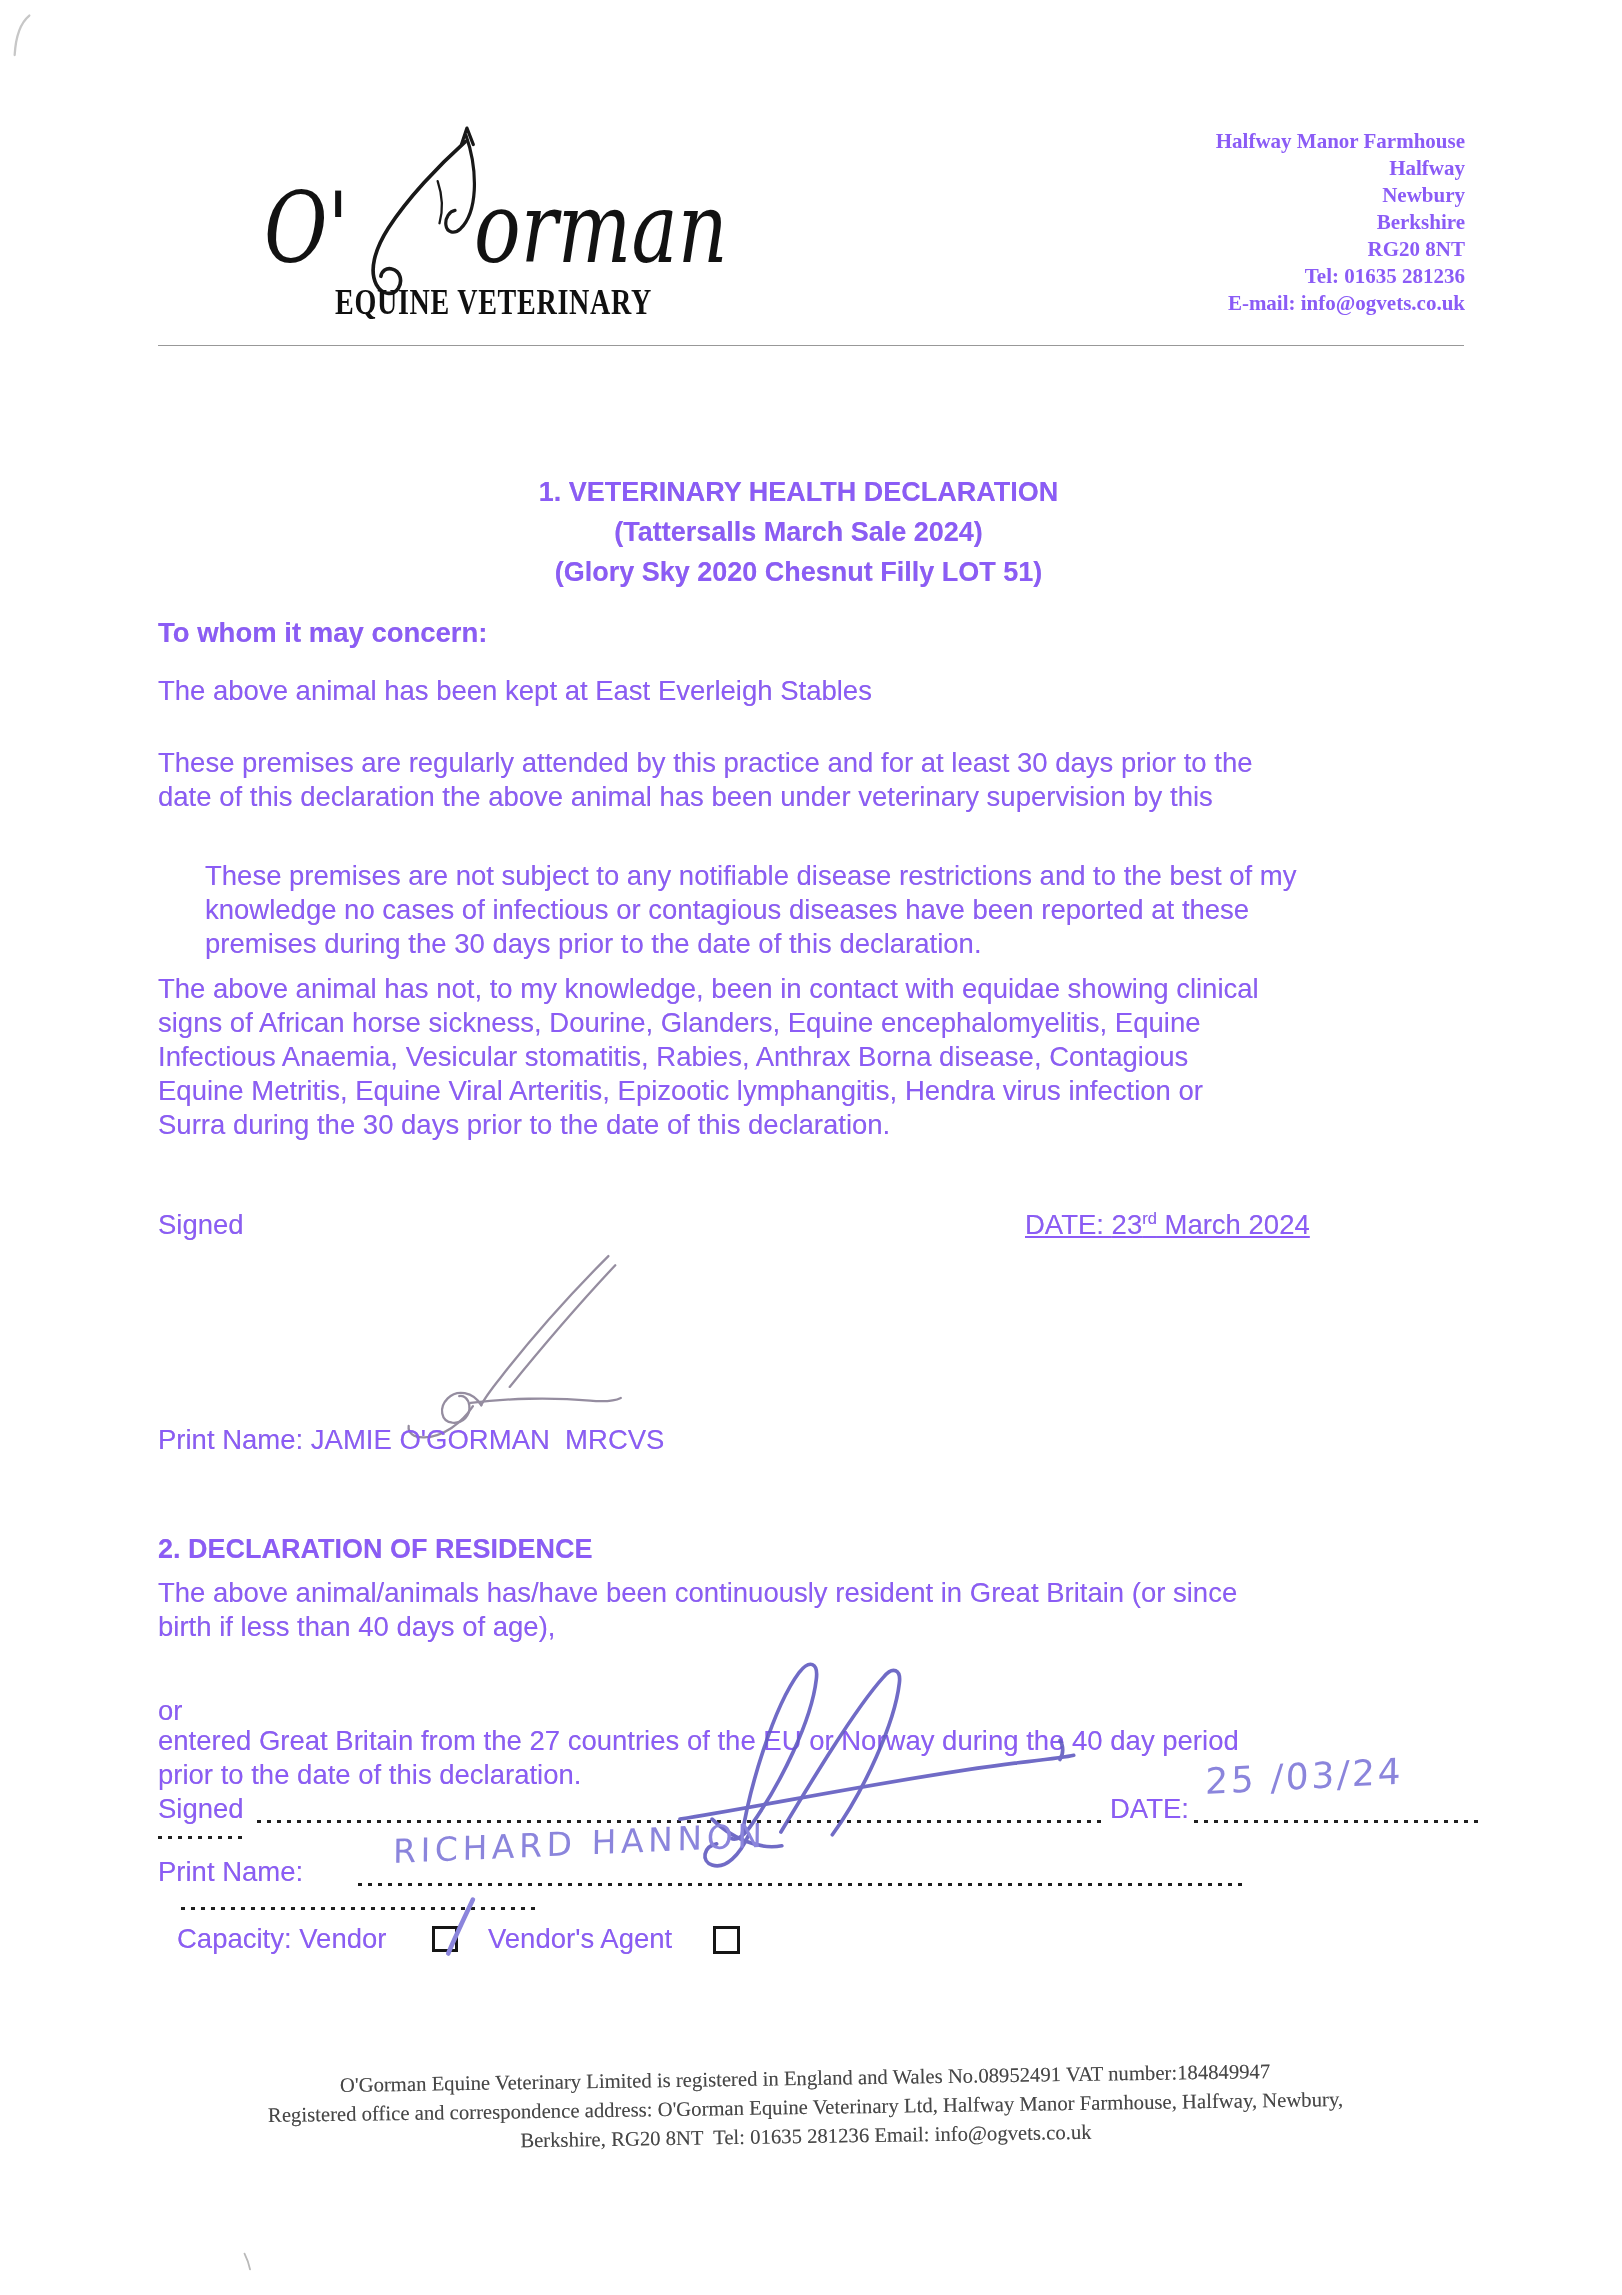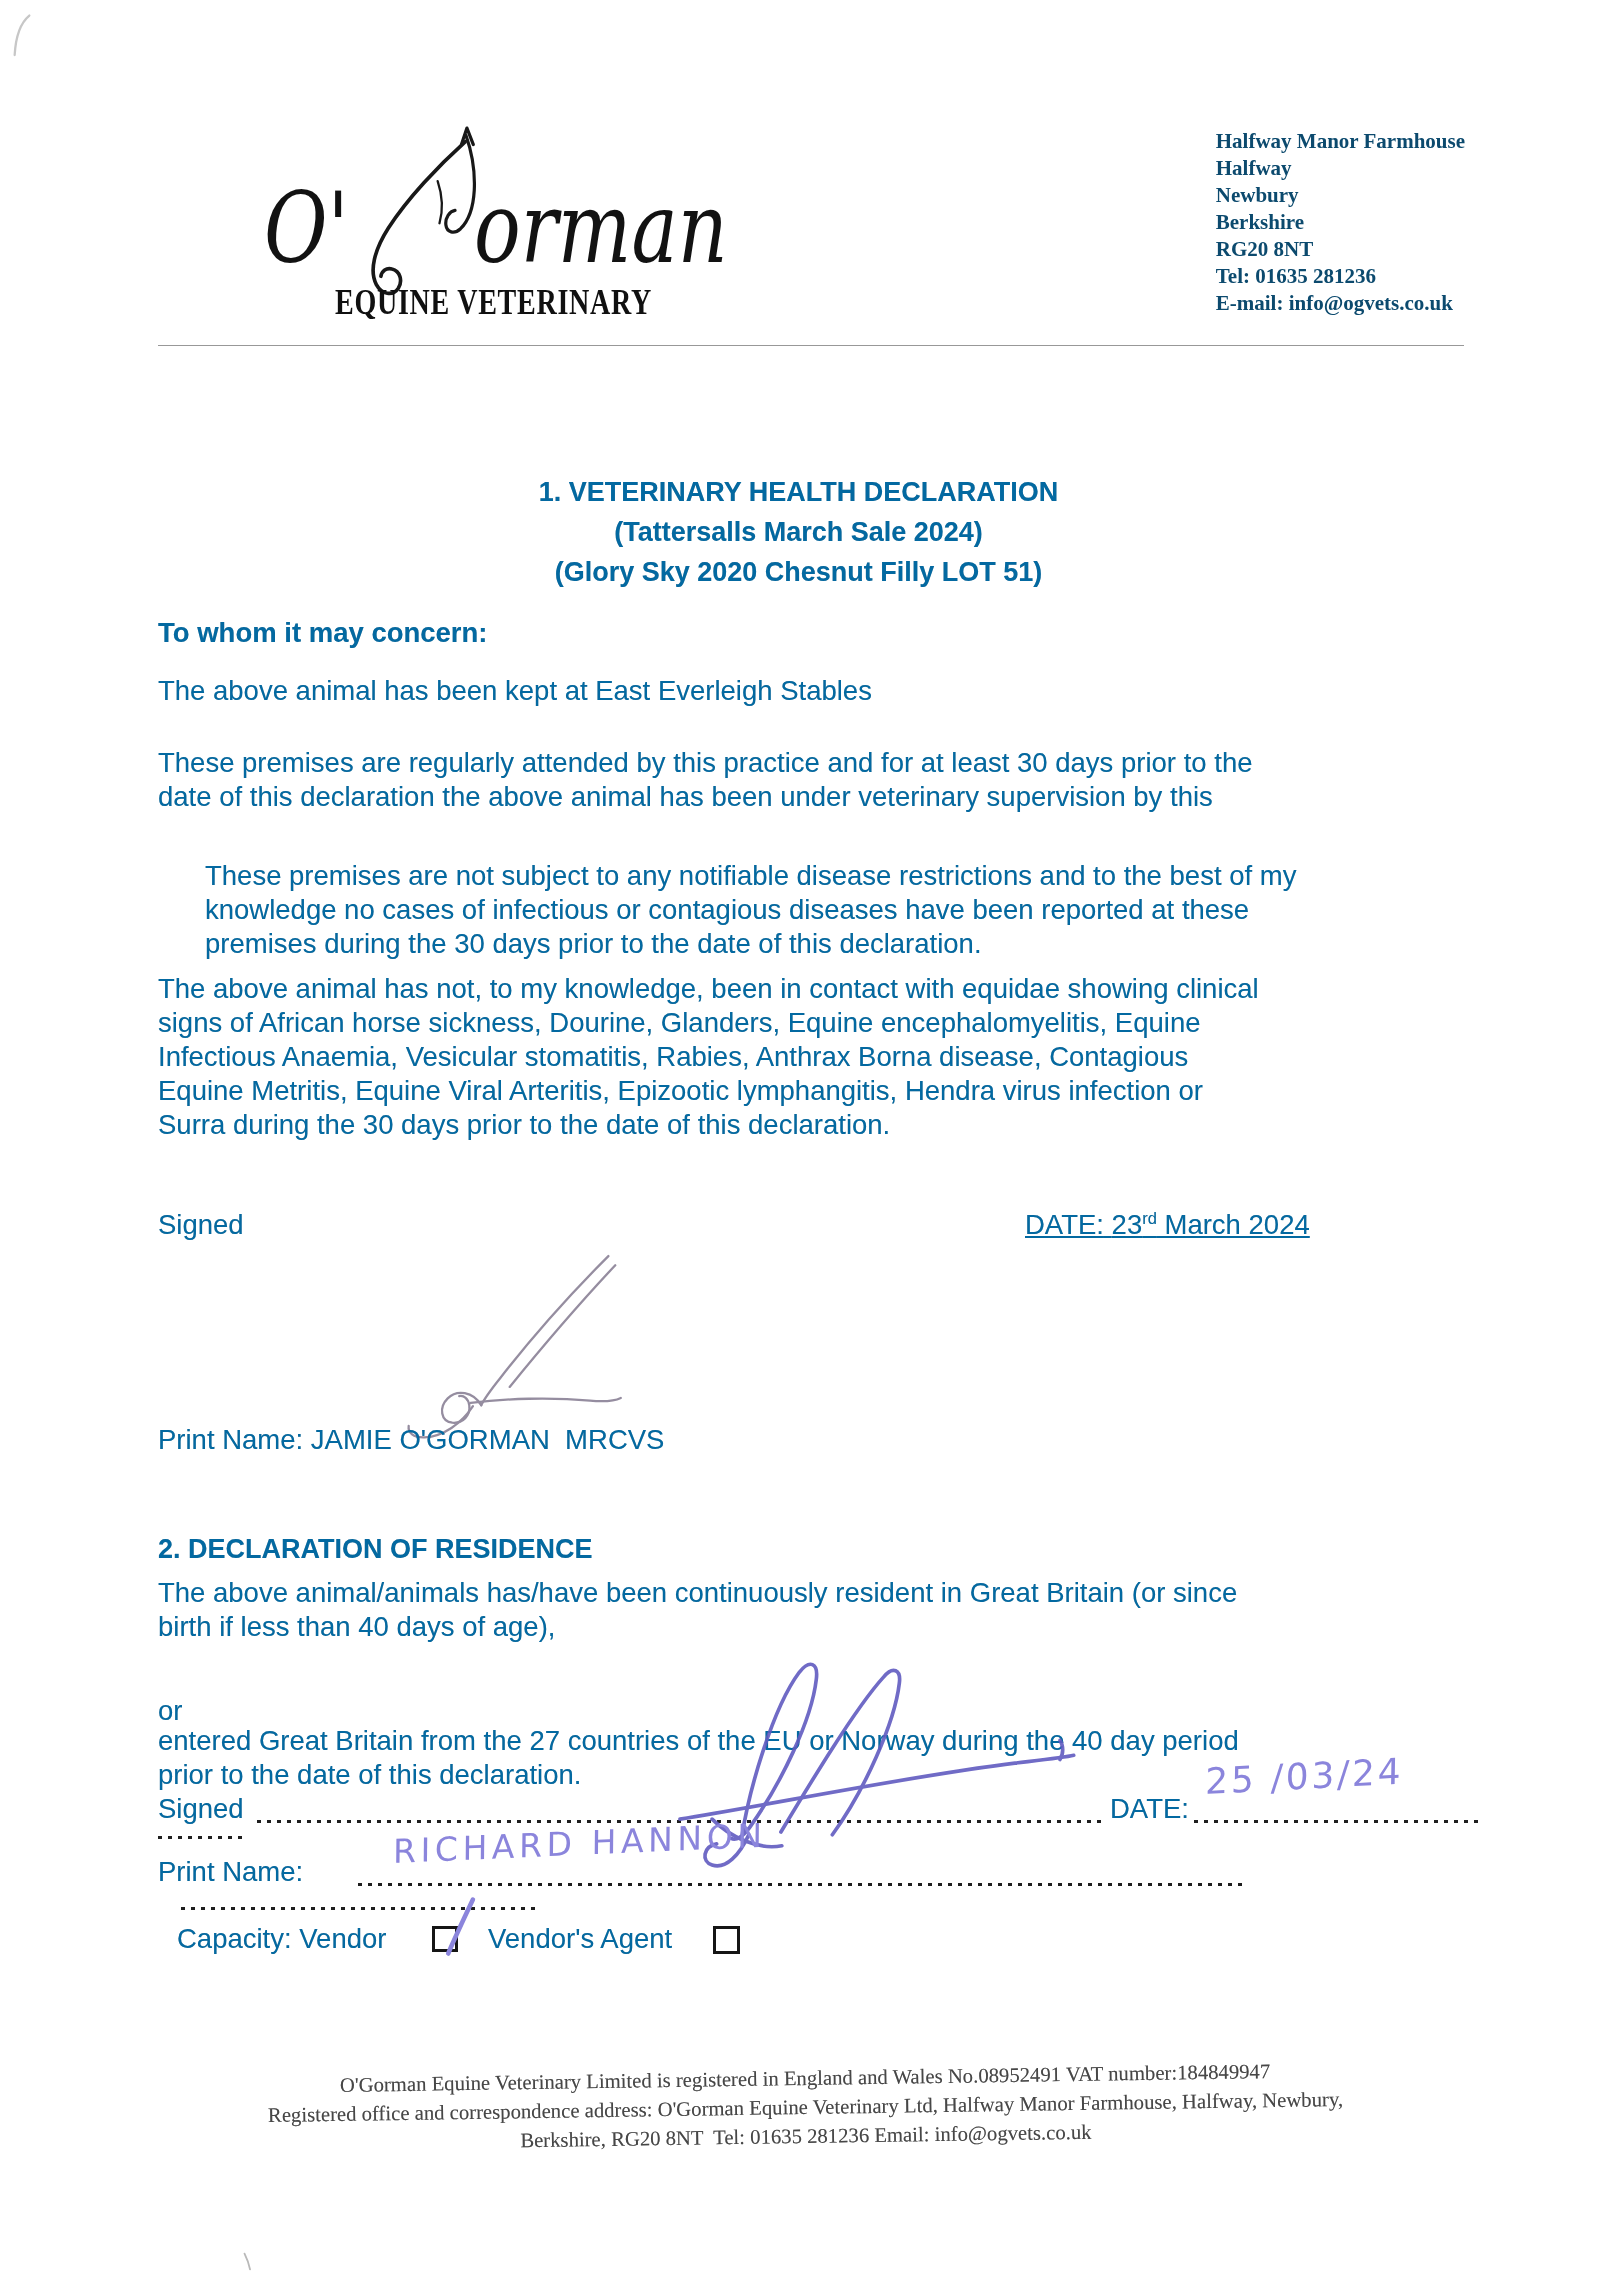--- a/index.html
+++ b/index.html
@@ -11,26 +11,26 @@
   
   .logo-word{
     font-family:"DejaVu Serif", serif;font-style:italic;font-size:97px;color:#121212;
     display:inline-block;transform:scaleX(.8);transform-origin:0 100%;line-height:1;white-space:nowrap;
   }
   .logo-sub{
     font-family:"Liberation Serif", serif;font-weight:bold;font-size:36px;color:#101010;
     display:inline-block;transform:scaleX(.78);transform-origin:0 50%;letter-spacing:0.9px;white-space:nowrap;
   }
   .addr{
-    font-family:"Liberation Serif", serif;font-weight:bold;
-    font-size:21px;line-height:27px;color:#0c4a6e;white-space:nowrap;
+    text-align:right;font-family:"Liberation Serif", serif;font-weight:bold;
+    font-size:21px;line-height:27px;color:#8b5cf6;white-space:nowrap;
   }
   .divider{background:#989898;height:1.4px;}
   
-  .doc{font-size:27.5px;line-height:34px;color:#0369a1;text-shadow:0 0 0.5px rgba(20,20,20,.25);}
+  .doc{font-size:27.5px;line-height:34px;color:#8b5cf6;text-shadow:0 0 0.5px rgba(20,20,20,.25);}
   .bold{font-weight:bold;}
   .title-block{text-align:center;font-weight:bold;font-size:27px;line-height:40px;}
   .para div{white-space:nowrap;}
   sup.ord{font-size:16.5px;vertical-align:super;line-height:0;}
   .prewrap{white-space:pre-wrap;}
   
   .dots{
     height:3.7px;
     background-image:repeating-linear-gradient(to right,#1f1f1f 0 4.1px,transparent 4.1px 10px);
     background-position:0 100%;background-size:100% 3.2px;background-repeat:no-repeat;

